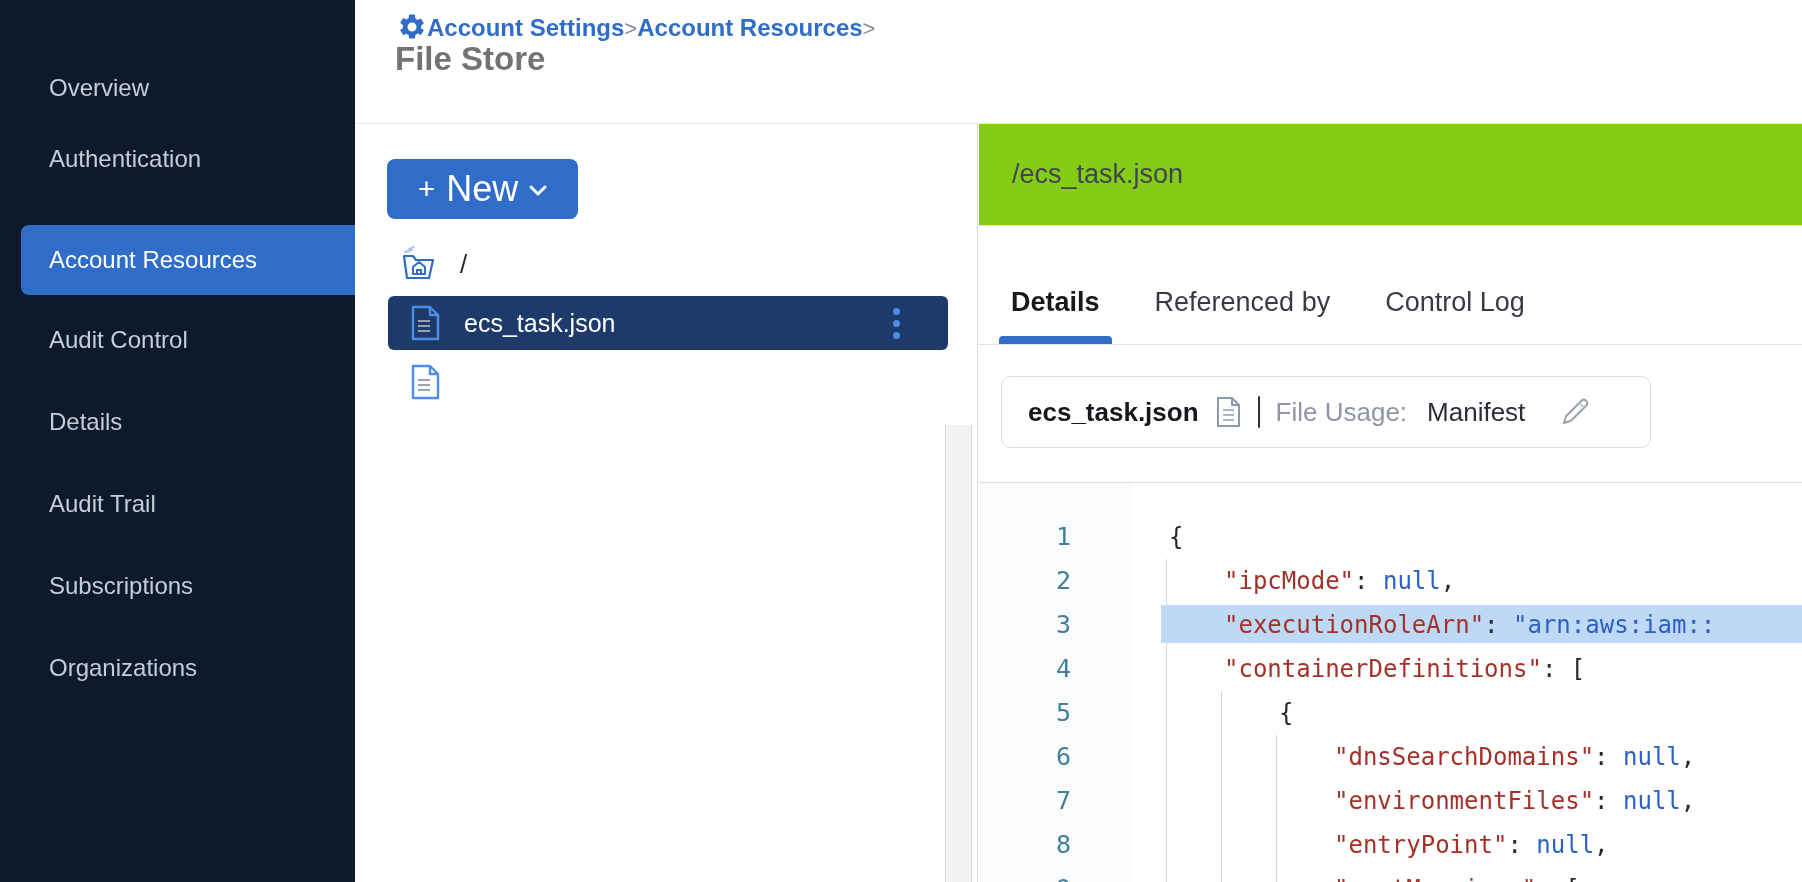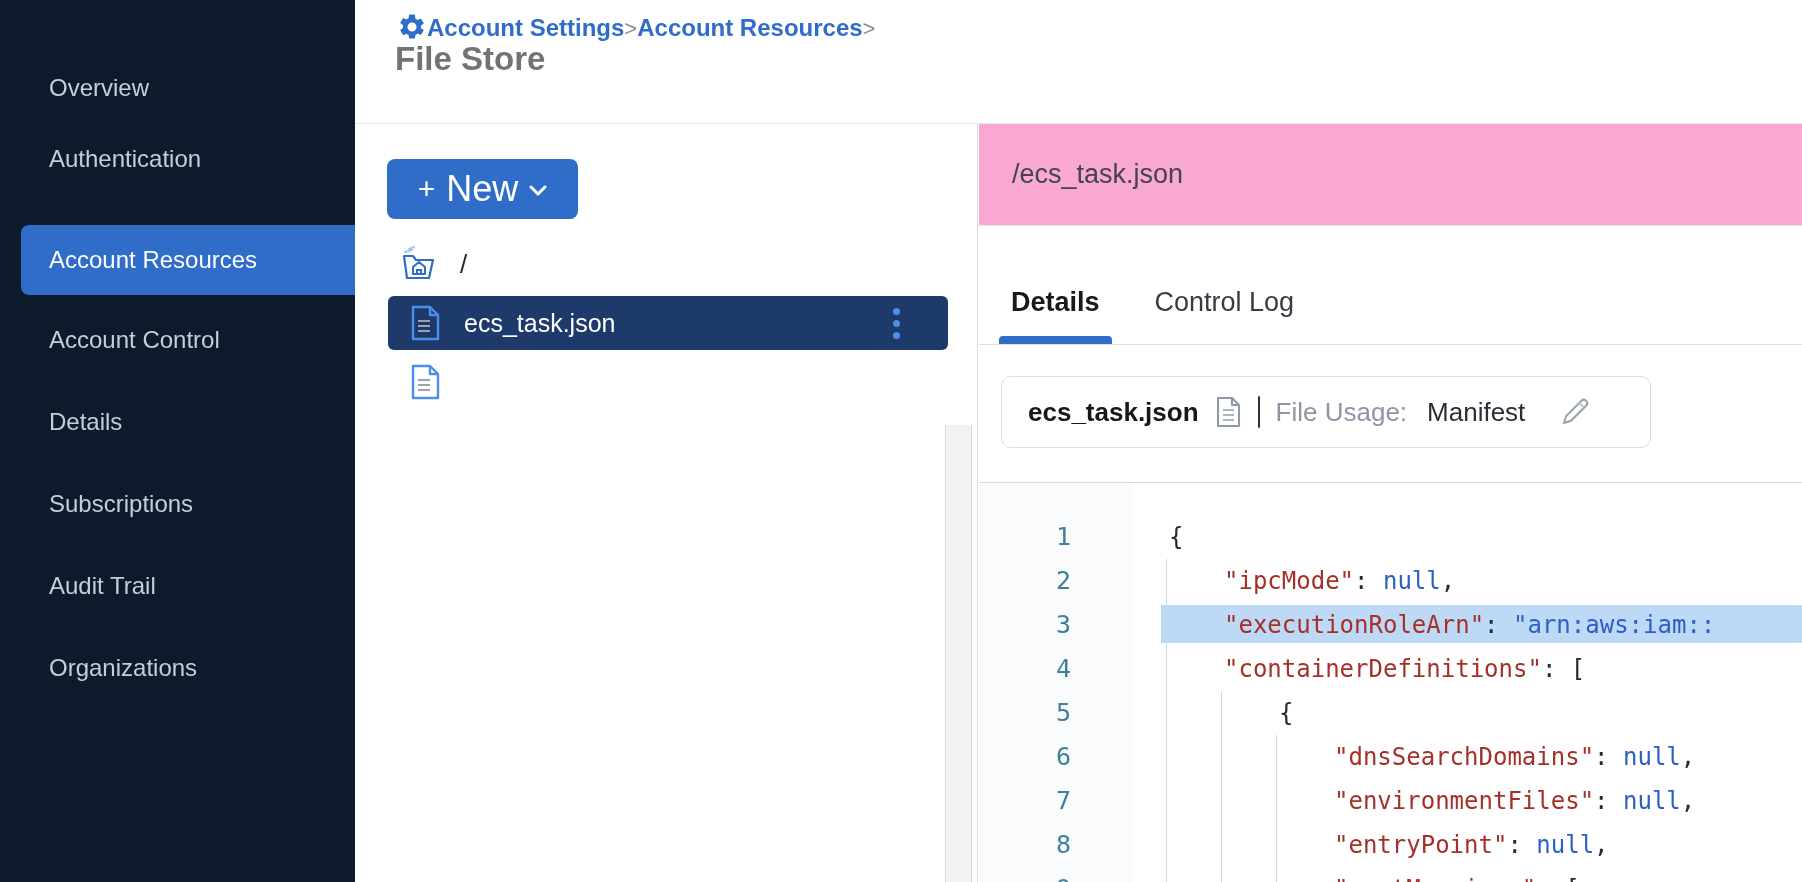--- a/index.html
+++ b/index.html
@@ -41,21 +41,21 @@
   .file-row .f-icon{margin-left:20px;flex:0 0 auto;display:flex;}
   .kebab{margin-left:auto;margin-right:48px;display:none;flex-direction:column;gap:5px;cursor:pointer;}
   .kebab i{width:7px;height:7px;border-radius:50%;background:#4d8ee6;display:block;}
   .file-row.selected .kebab{display:flex;}
   .mid-scrollbar{position:absolute;left:590px;top:301px;bottom:0;width:27px;background:#f2f2f4;
                  border-left:1px solid #dadade;border-right:1px solid #dadade;box-sizing:border-box;}
 
   
   .details-panel{position:absolute;left:977px;top:124px;width:825px;height:758px;
                  border-left:1px solid #d9dbe3;box-sizing:content-box;background:#fff;}
-  .path-band{position:absolute;left:1px;right:0;top:0;height:101px;background:#f9a8d4;
+  .path-band{position:absolute;left:1px;right:0;top:0;height:101px;background:#84cc16;
              border-bottom:1px solid #e3e6ec;}
   .path-text{position:absolute;left:33px;top:0;height:101px;line-height:101px;
              font-size:27px;color:#42454f;}
   .tabs{position:absolute;left:33px;top:158px;height:40px;display:flex;gap:55px;}
   .tab{font-size:27px;color:#383b44;line-height:40px;cursor:pointer;position:relative;white-space:nowrap;}
   .tab.active{font-weight:700;color:#17191c;}
   .tab.active::after{content:"";position:absolute;left:-12px;right:-12px;top:54px;height:8px;
              background:#2f6dc9;border-radius:4px 4px 0 0;}
   .tabs-divider{position:absolute;left:1px;right:0;top:220px;border-top:1px solid #dcdfe6;}
   .file-card{position:absolute;left:23px;top:252px;width:650px;height:72px;box-sizing:border-box;
@@ -86,24 +86,24 @@
 </head>
 <body>
 
 <div class="stage">
 
   <aside class="sidebar">
     <ul id="sidebar-list">
         <li class="side-item">Overview</li>
         <li class="side-item">Authentication</li>
         <li class="side-item active">Account Resources</li>
-        <li class="side-item">Account Control</li>
+        <li class="side-item">Audit Control</li>
         <li class="side-item">Details</li>
+        <li class="side-item">Audit Trail</li>
         <li class="side-item">Subscriptions</li>
-        <li class="side-item">Audit Trail</li>
         <li class="side-item">Organizations</li>
       </ul>
   </aside>
 
   <div class="header">
     <div class="breadcrumb">
       <span style="display:flex;">
         <svg width="30" height="30" viewBox="0 0 24 24">
           <path fill="#2f6dc9" d="M19.14,12.94a7.07,7.07,0,0,0,.06-.94,7.07,7.07,0,0,0-.06-.94l2.03-1.58a.5.5,0,0,0,.12-.64l-1.92-3.32a.5.5,0,0,0-.61-.22l-2.39,1a7.23,7.23,0,0,0-1.62-.94l-.36-2.54A.5.5,0,0,0,13.9,2H10.1a.5.5,0,0,0-.49.42L9.25,4.96a7.23,7.23,0,0,0-1.62.94l-2.39-1a.5.5,0,0,0-.61.22L2.71,8.44a.5.5,0,0,0,.12.64l2.03,1.58a7.07,7.07,0,0,0-.06.94,7.07,7.07,0,0,0,.06.94L2.83,14.12a.5.5,0,0,0-.12.64l1.92,3.32a.5.5,0,0,0,.61.22l2.39-1a7.23,7.23,0,0,0,1.62.94l.36,2.54a.5.5,0,0,0,.49.42h3.8a.5.5,0,0,0,.49-.42l.36-2.54a7.23,7.23,0,0,0,1.62-.94l2.39,1a.5.5,0,0,0,.61-.22l1.92-3.32a.5.5,0,0,0-.12-.64ZM12,15.6A3.6,3.6,0,1,1,15.6,12,3.6,3.6,0,0,1,12,15.6Z"></path>
         </svg>
@@ -170,20 +170,21 @@
     <div class="mid-scrollbar"></div>
   </div>
 
   <div class="details-panel">
     <div class="path-band">
       <div class="path-text">/ecs_task.json</div>
     </div>
 
     <div class="tabs" id="tabs-row">
         <span class="tab active">Details</span>
+        <span class="tab">Referenced by</span>
         <span class="tab">Control Log</span>
       </div>
     <div class="tabs-divider"></div>
 
     <div class="file-card">
       <span class="fc-name">ecs_task.json</span>
       <span style="display:flex;">
         <svg width="27" height="32" viewBox="0 0 27 32">
           <path d="M3 2 h14 l7 7 v21 H3 Z" fill="none" stroke="#8f97ad" stroke-width="2" stroke-linejoin="round"></path>
           <path d="M17 2 v7 h7" fill="none" stroke="#8f97ad" stroke-width="2" stroke-linejoin="round"></path>

